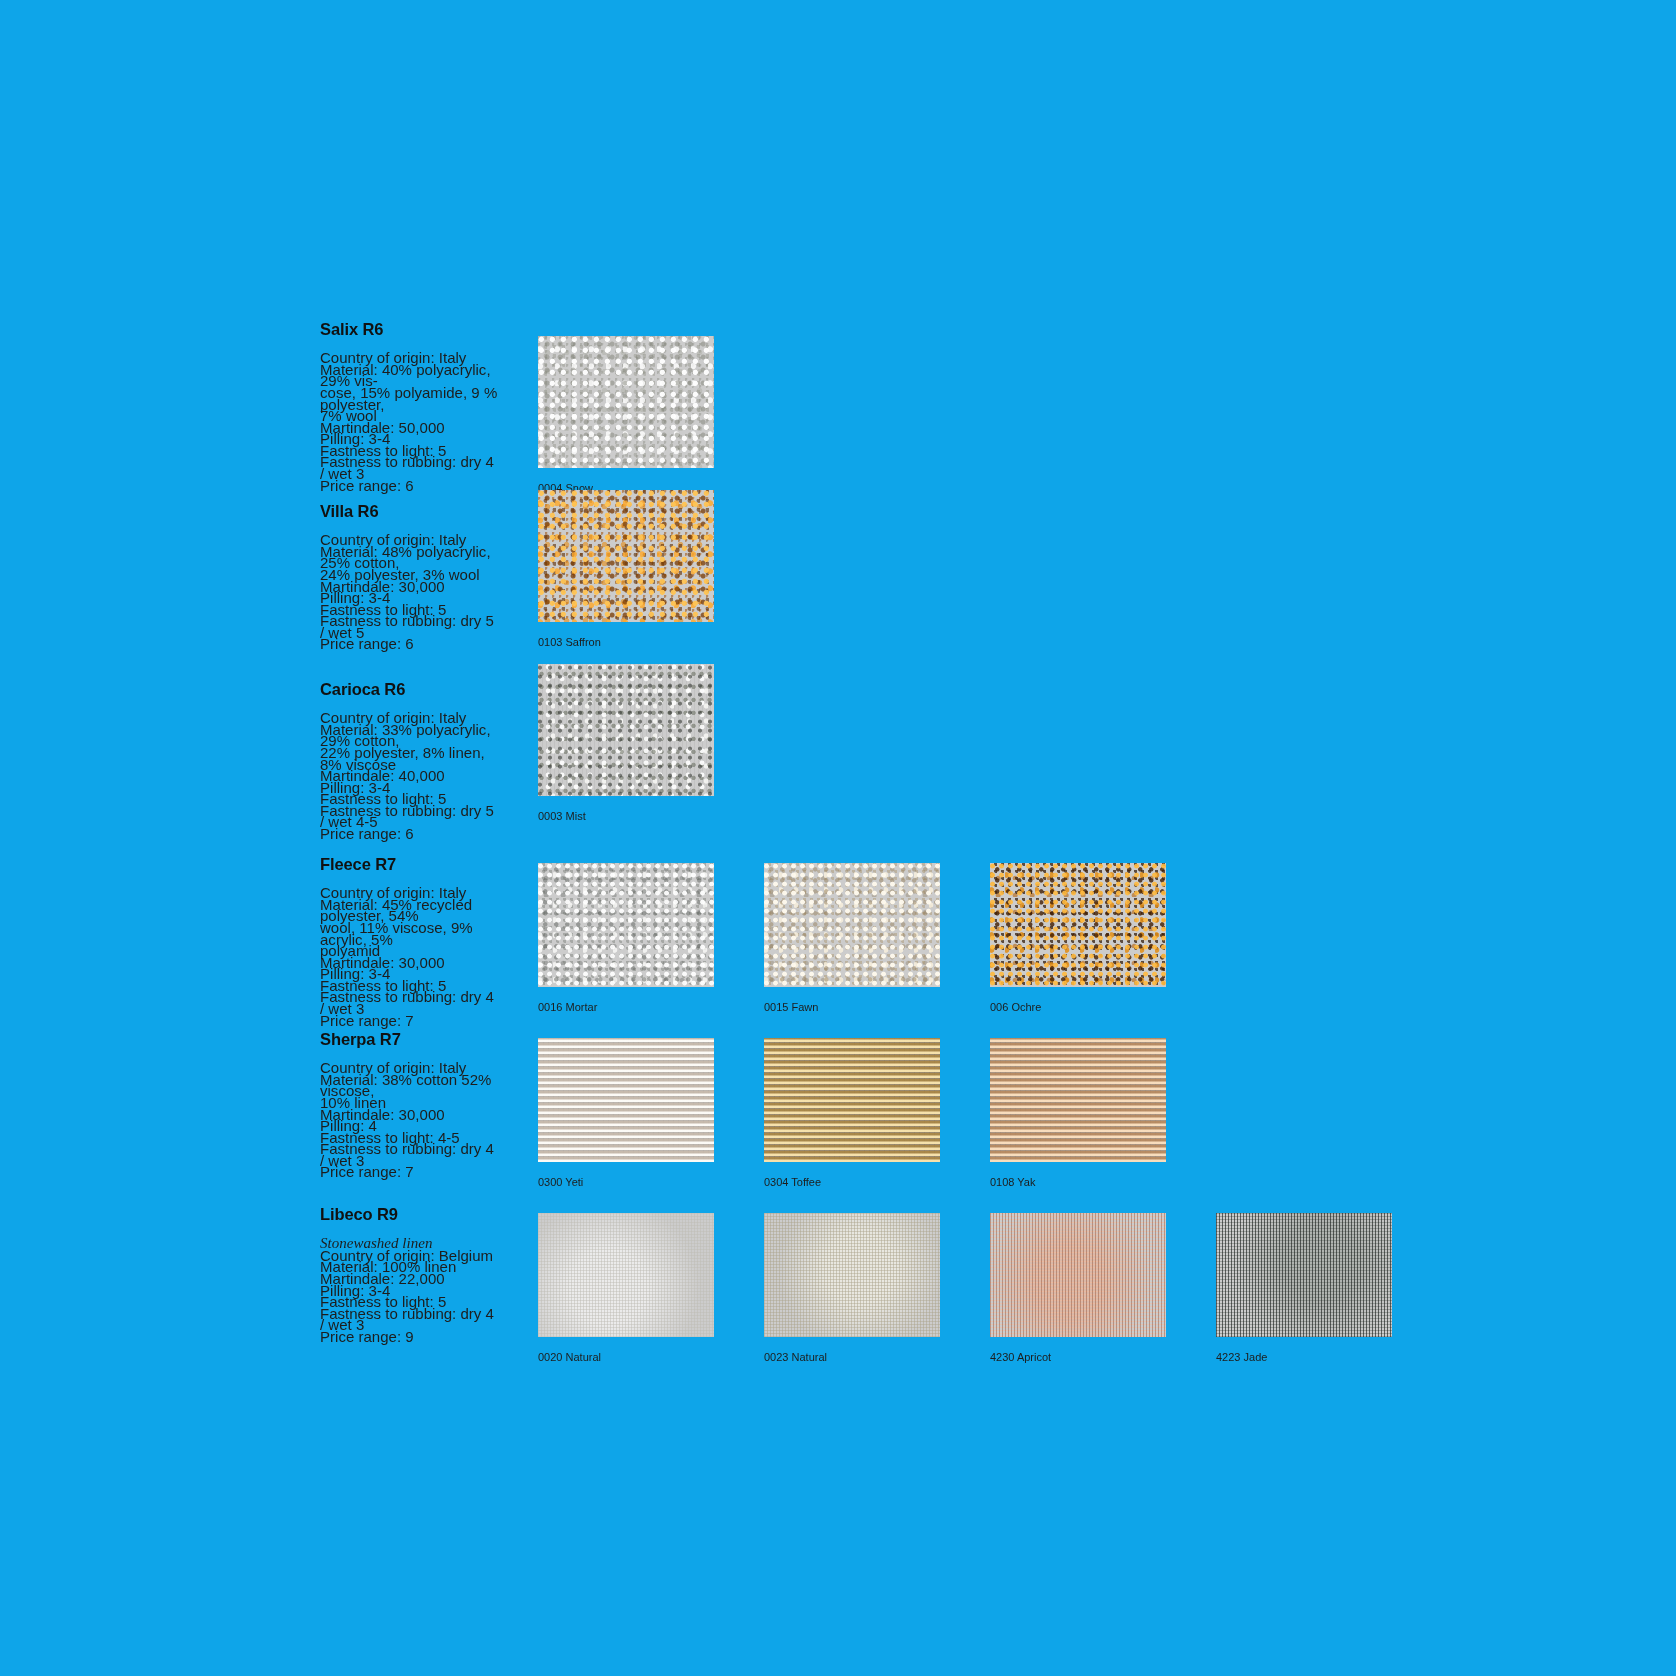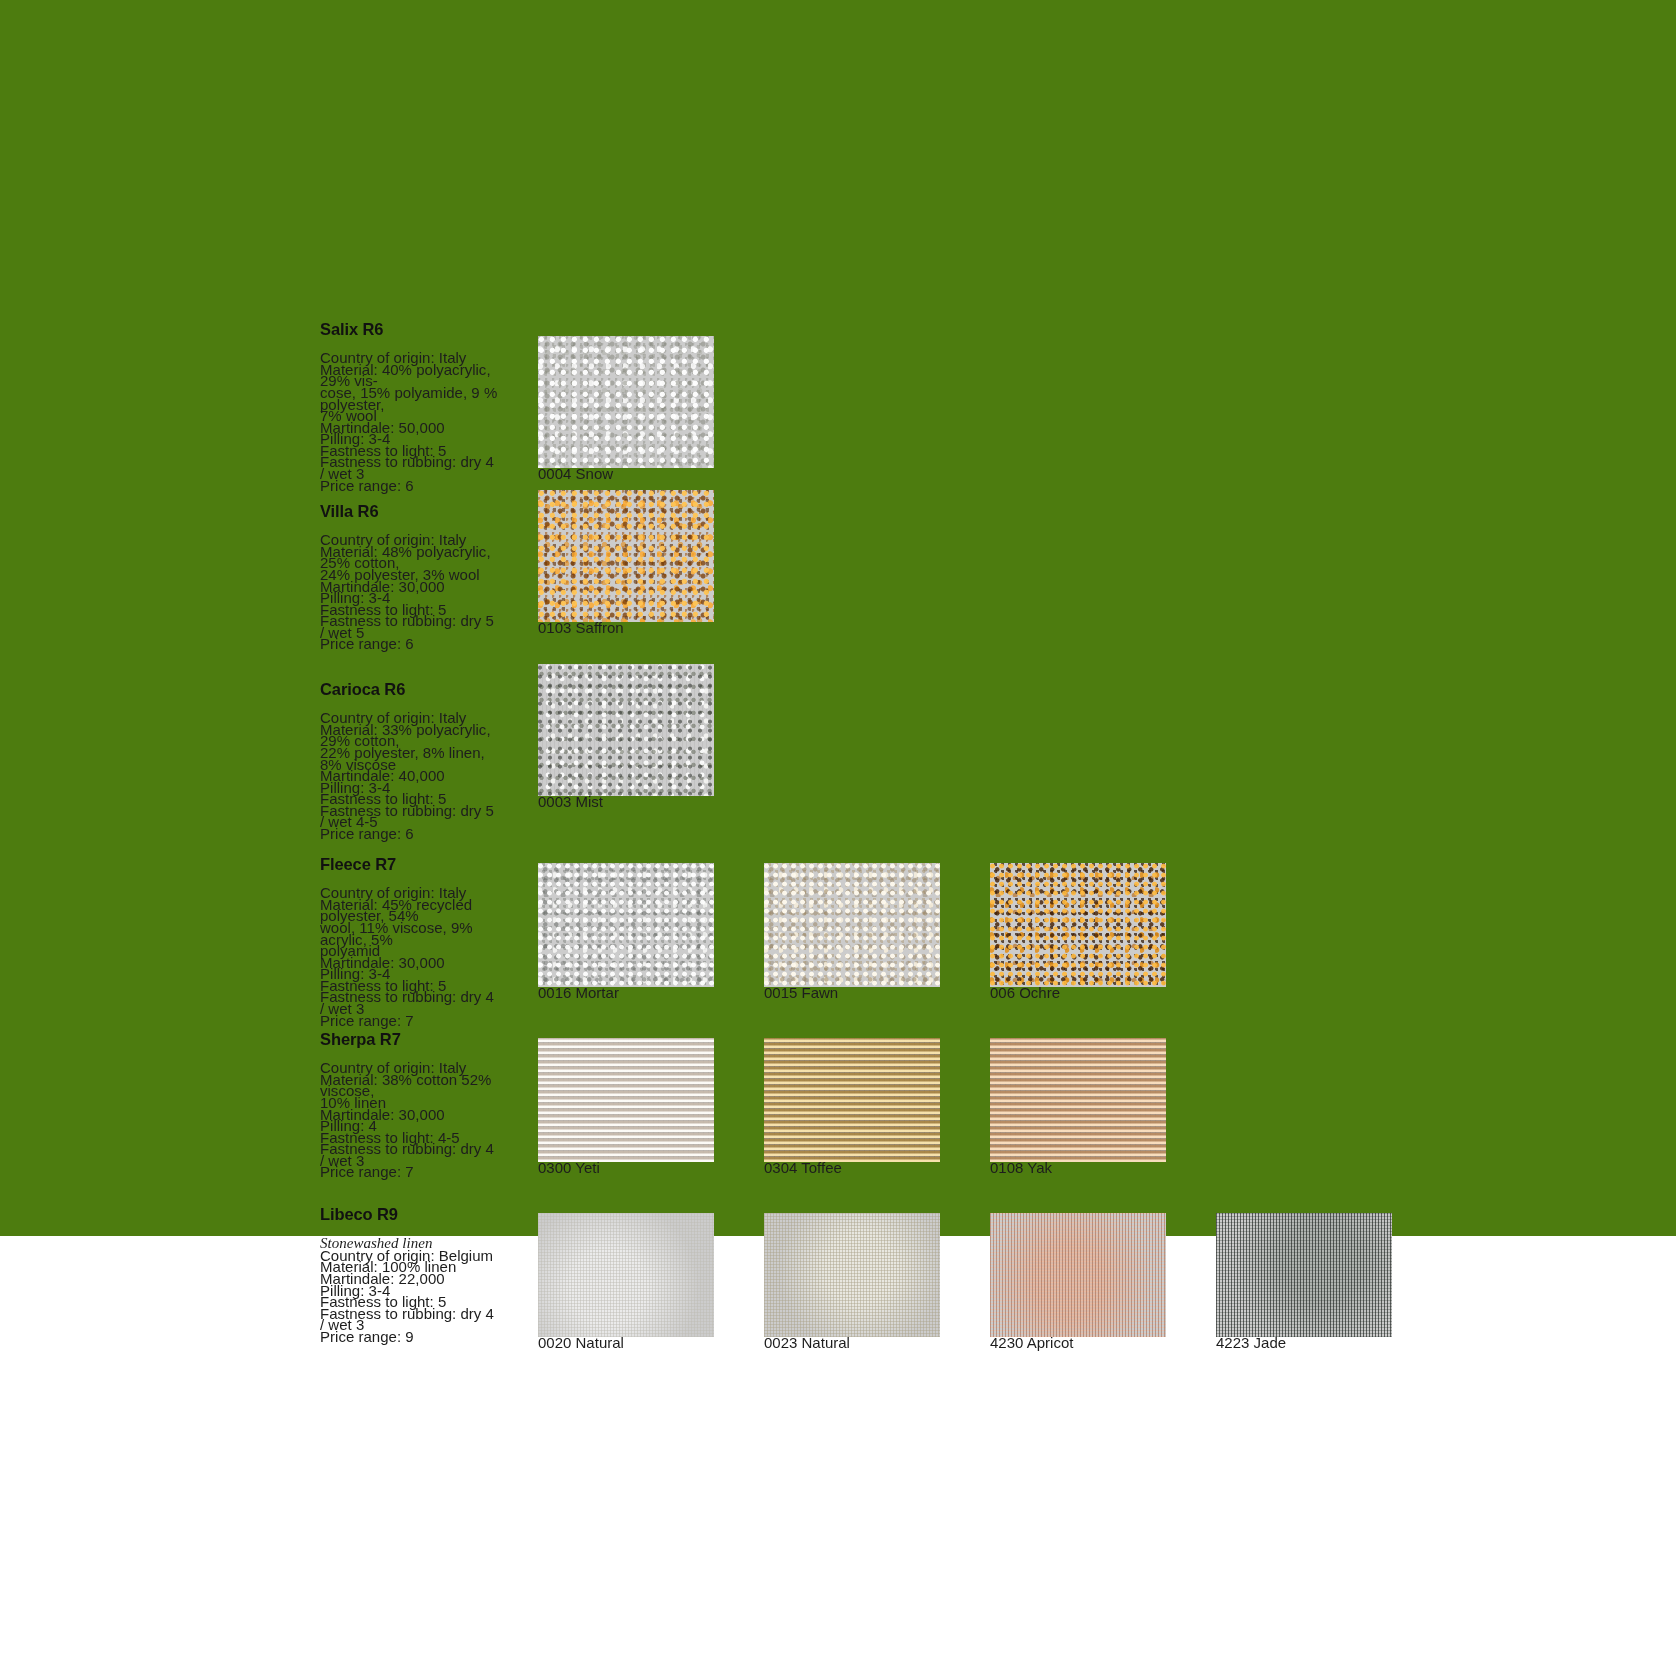--- a/index.html
+++ b/index.html
@@ -14,22 +14,22 @@
     font-family: "Liberation Sans", sans-serif;
     color: #1a1a1a;
     -webkit-font-smoothing: antialiased;
     position: relative;
     overflow: hidden;
   }
   .page {
     position: absolute;
     left: 0; top: 0;
     width: 1676px;
-    height: 1236px;
-    background: #4d7c0f;
+    height: 1676px;
+    background: #0ea5e9;
   }
 
   
   .entry {
     position: absolute;
     left: 0;
     width: 1676px;
   }
   .info {
     position: absolute;
@@ -65,23 +65,23 @@
     margin-right: 10px;
   }
   .swatch .chip {
     width: 176px;
     height: 124px;
     background-color: #cccccc;
     background-repeat: repeat;
     display: block;
   }
   .swatch .cap {
-    font-size: 15px;
+    font-size: 11px;
     line-height: 11px;
-    margin-top: 0;
+    margin-top: 15px;
     color: #1d1d1d;
     white-space: nowrap;
   }
 
   
   .w-single .chip { width: 176px; height: 132px; }
 
   
   
   .tex-snow {

